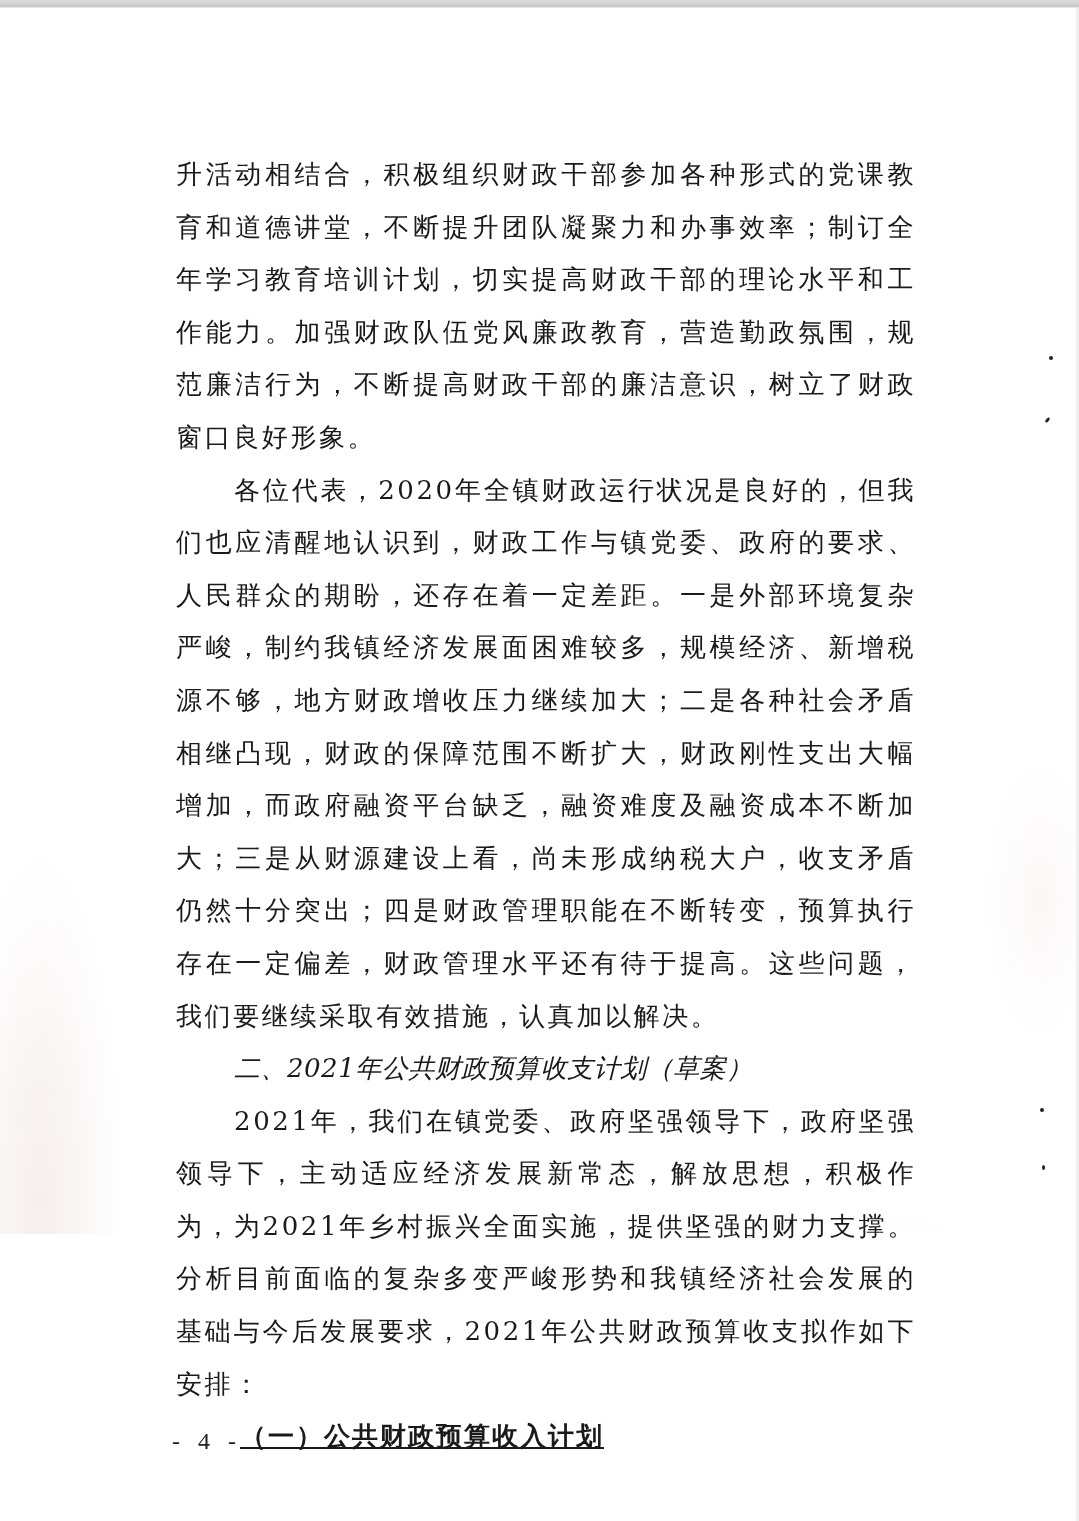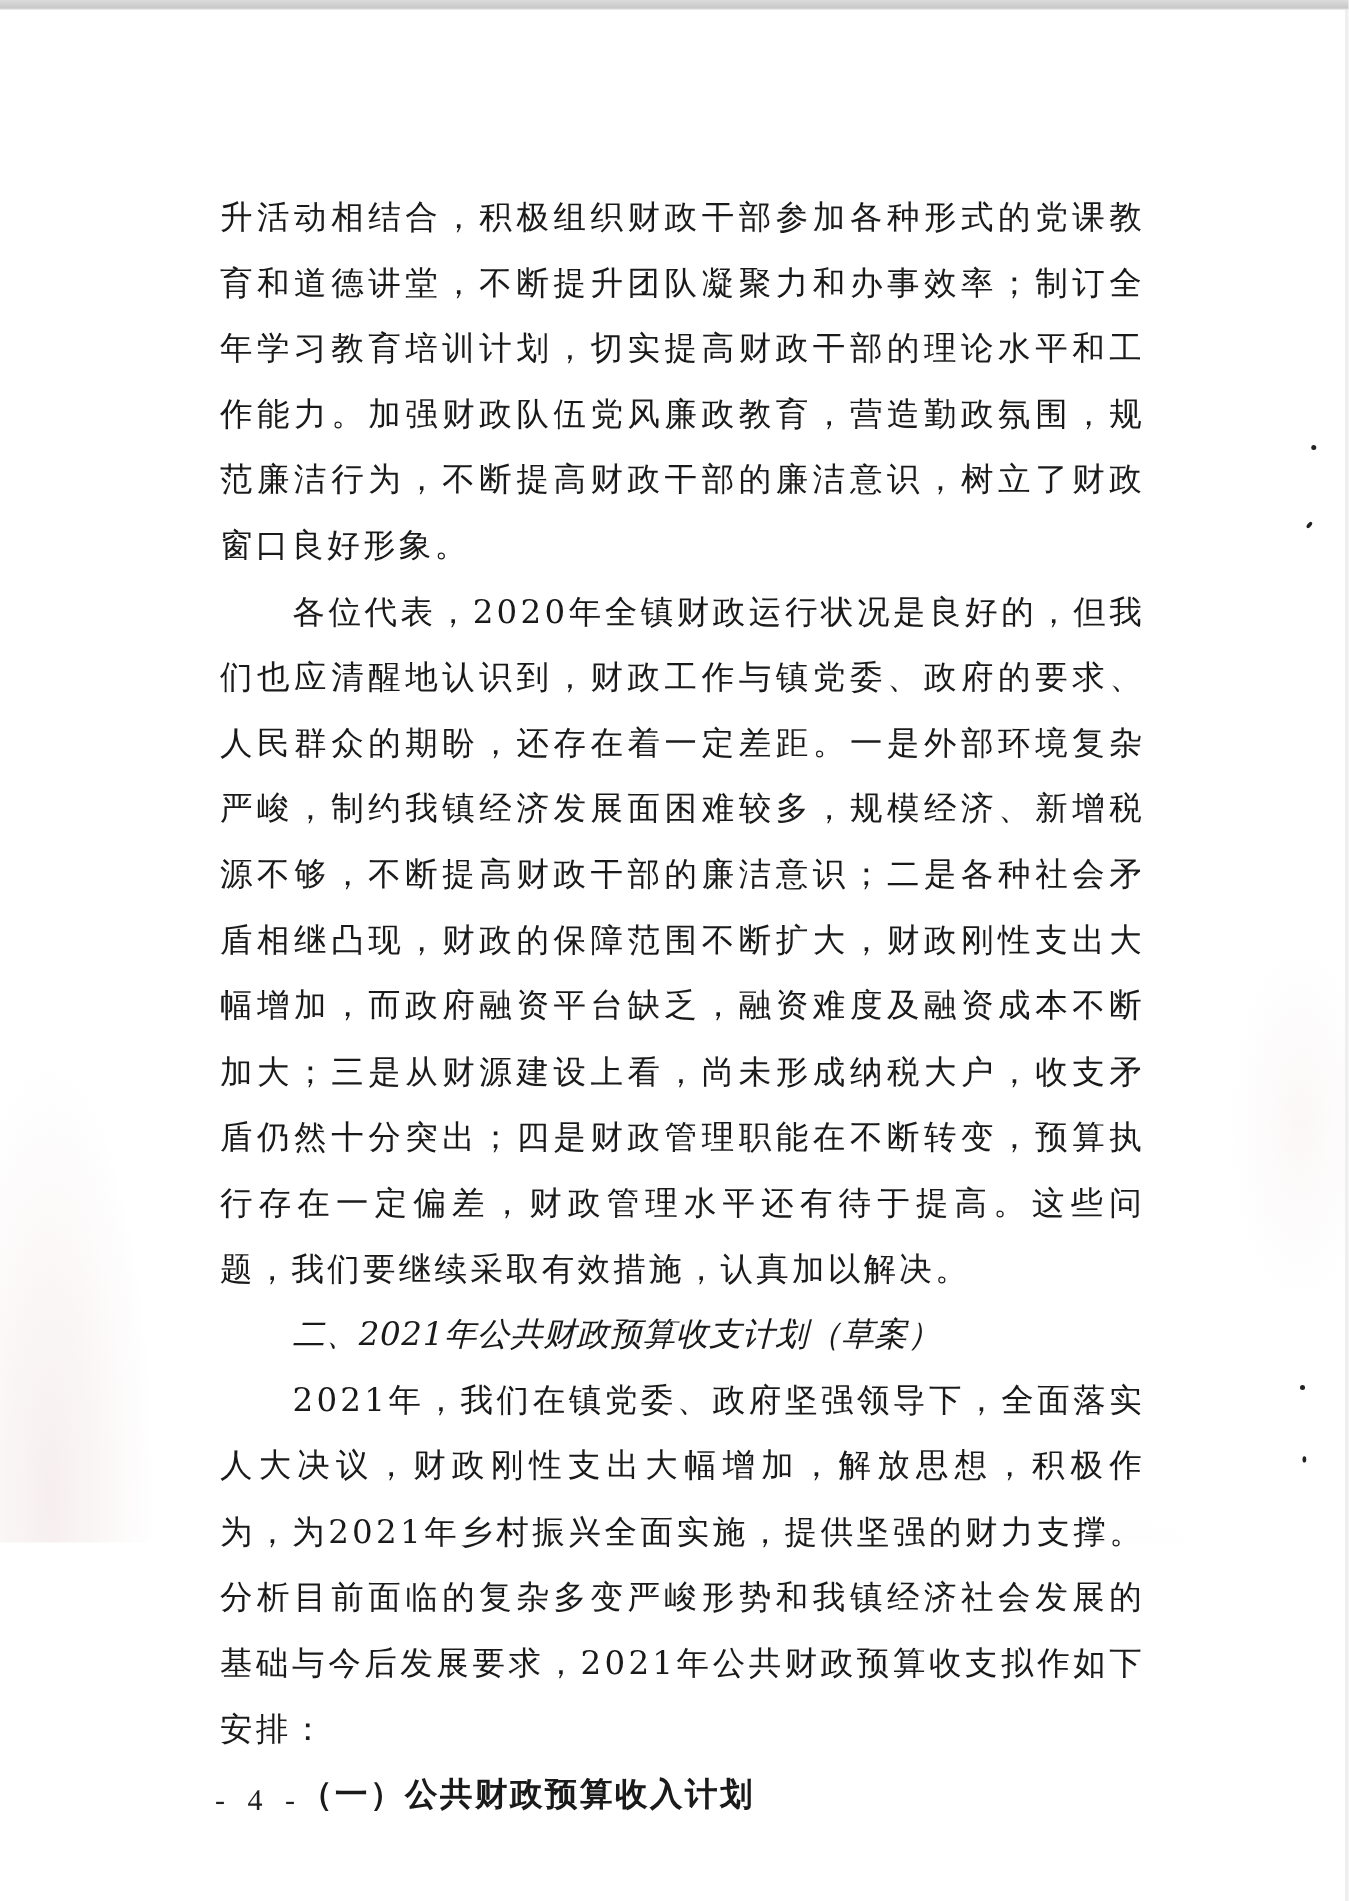--- a/index.html
+++ b/index.html
@@ -53,20 +53,21 @@
       margin: 0;
       text-indent: 58px;
       letter-spacing: 0.5px;
       font-style: italic;
     }
     .subheading {
       margin: 0;
       text-indent: 64px;
       font-weight: bold;
       letter-spacing: 2px;
+      text-decoration: underline;
     }
     .page-number {
       position: absolute;
       left: 172px;
       top: 1428px;
       font-family: "Liberation Serif", "DejaVu Serif", serif;
       font-size: 24px;
       color: #222;
       letter-spacing: 6px;
     }
@@ -84,20 +85,20 @@
   <div class="top-edge"></div>
   <div class="right-edge"></div>
 
   <span class="speck" style="left:1049px; top:356px;"></span>
   <span class="speck" style="left:1046px; top:417px; transform:rotate(40deg); width:3px; height:6px;"></span>
   <span class="speck" style="left:1040px; top:1108px;"></span>
   <span class="speck" style="left:1042px; top:1165px; width:3px; height:5px;"></span>
 
   <div class="content">
     <p class="para">升活动相结合，积极组织财政干部参加各种形式的党课教育和道德讲堂，不断提升团队凝聚力和办事效率；制订全年学习教育培训计划，切实提高财政干部的理论水平和工作能力。加强财政队伍党风廉政教育，营造勤政氛围，规范廉洁行为，不断提高财政干部的廉洁意识，树立了财政窗口良好形象。</p>
-    <p class="para indent">各位代表，2020年全镇财政运行状况是良好的，但我们也应清醒地认识到，财政工作与镇党委、政府的要求、人民群众的期盼，还存在着一定差距。一是外部环境复杂严峻，制约我镇经济发展面困难较多，规模经济、新增税源不够，不断提高财政干部的廉洁意识；二是各种社会矛盾相继凸现，财政的保障范围不断扩大，财政刚性支出大幅增加，而政府融资平台缺乏，融资难度及融资成本不断加大；三是从财源建设上看，尚未形成纳税大户，收支矛盾仍然十分突出；四是财政管理职能在不断转变，预算执行存在一定偏差，财政管理水平还有待于提高。这些问题，我们要继续采取有效措施，认真加以解决。</p>
+    <p class="para indent">各位代表，2020年全镇财政运行状况是良好的，但我们也应清醒地认识到，财政工作与镇党委、政府的要求、人民群众的期盼，还存在着一定差距。一是外部环境复杂严峻，制约我镇经济发展面困难较多，规模经济、新增税源不够，地方财政增收压力继续加大；二是各种社会矛盾相继凸现，财政的保障范围不断扩大，财政刚性支出大幅增加，而政府融资平台缺乏，融资难度及融资成本不断加大；三是从财源建设上看，尚未形成纳税大户，收支矛盾仍然十分突出；四是财政管理职能在不断转变，预算执行存在一定偏差，财政管理水平还有待于提高。这些问题，我们要继续采取有效措施，认真加以解决。</p>
     <p class="heading">二、2021年公共财政预算收支计划（草案）</p>
-    <p class="para indent">2021年，我们在镇党委、政府坚强领导下，全面落实人大决议，财政刚性支出大幅增加，解放思想，积极作为，为2021年乡村振兴全面实施，提供坚强的财力支撑。分析目前面临的复杂多变严峻形势和我镇经济社会发展的基础与今后发展要求，2021年公共财政预算收支拟作如下安排：</p>
+    <p class="para indent">2021年，我们在镇党委、政府坚强领导下，政府坚强领导下，主动适应经济发展新常态，解放思想，积极作为，为2021年乡村振兴全面实施，提供坚强的财力支撑。分析目前面临的复杂多变严峻形势和我镇经济社会发展的基础与今后发展要求，2021年公共财政预算收支拟作如下安排：</p>
     <p class="subheading">（一）公共财政预算收入计划</p>
   </div>
 
   <div class="page-number">- 4 -</div>
 </div>
 
 </body></html>

